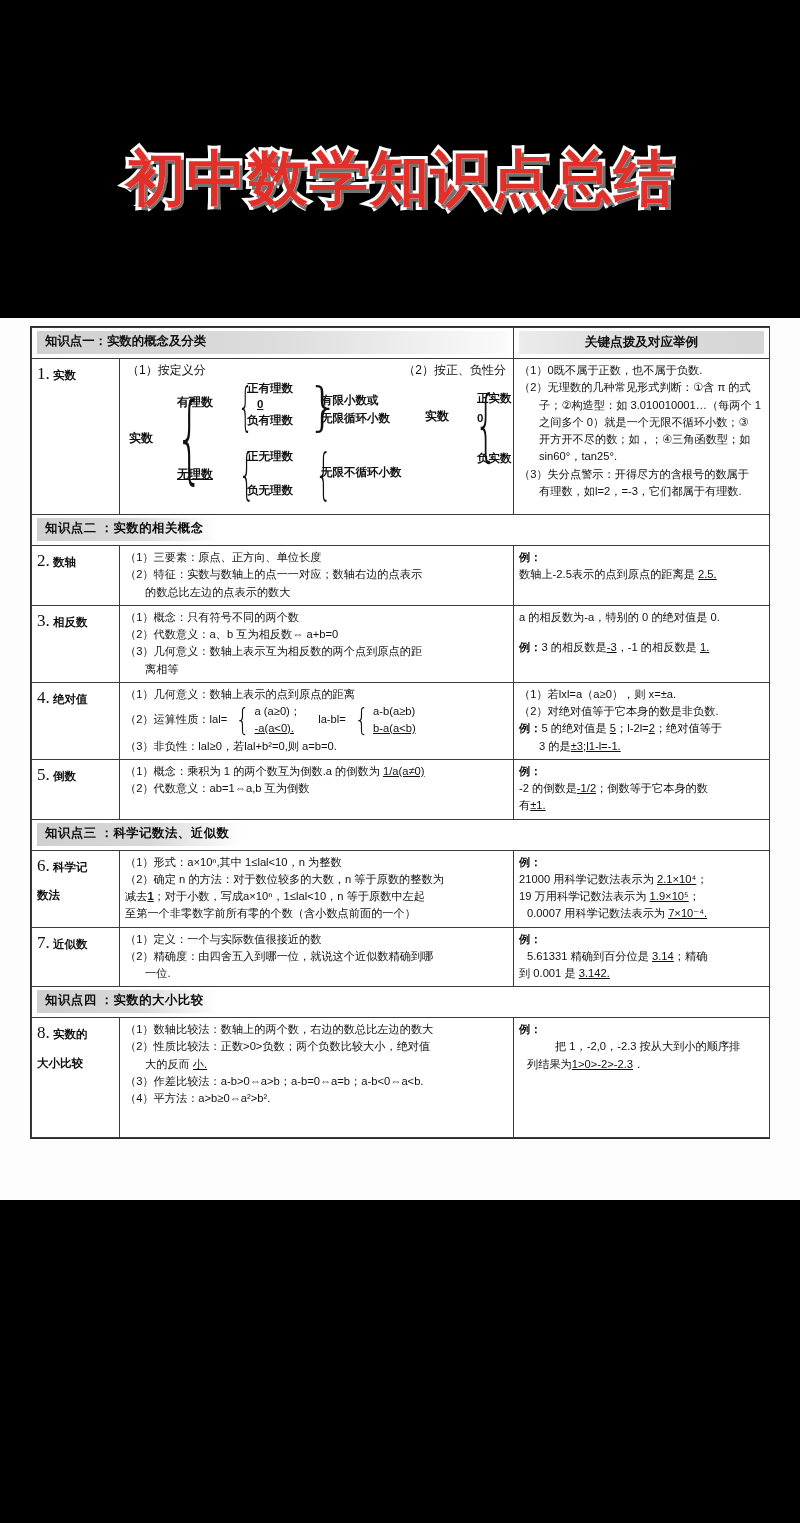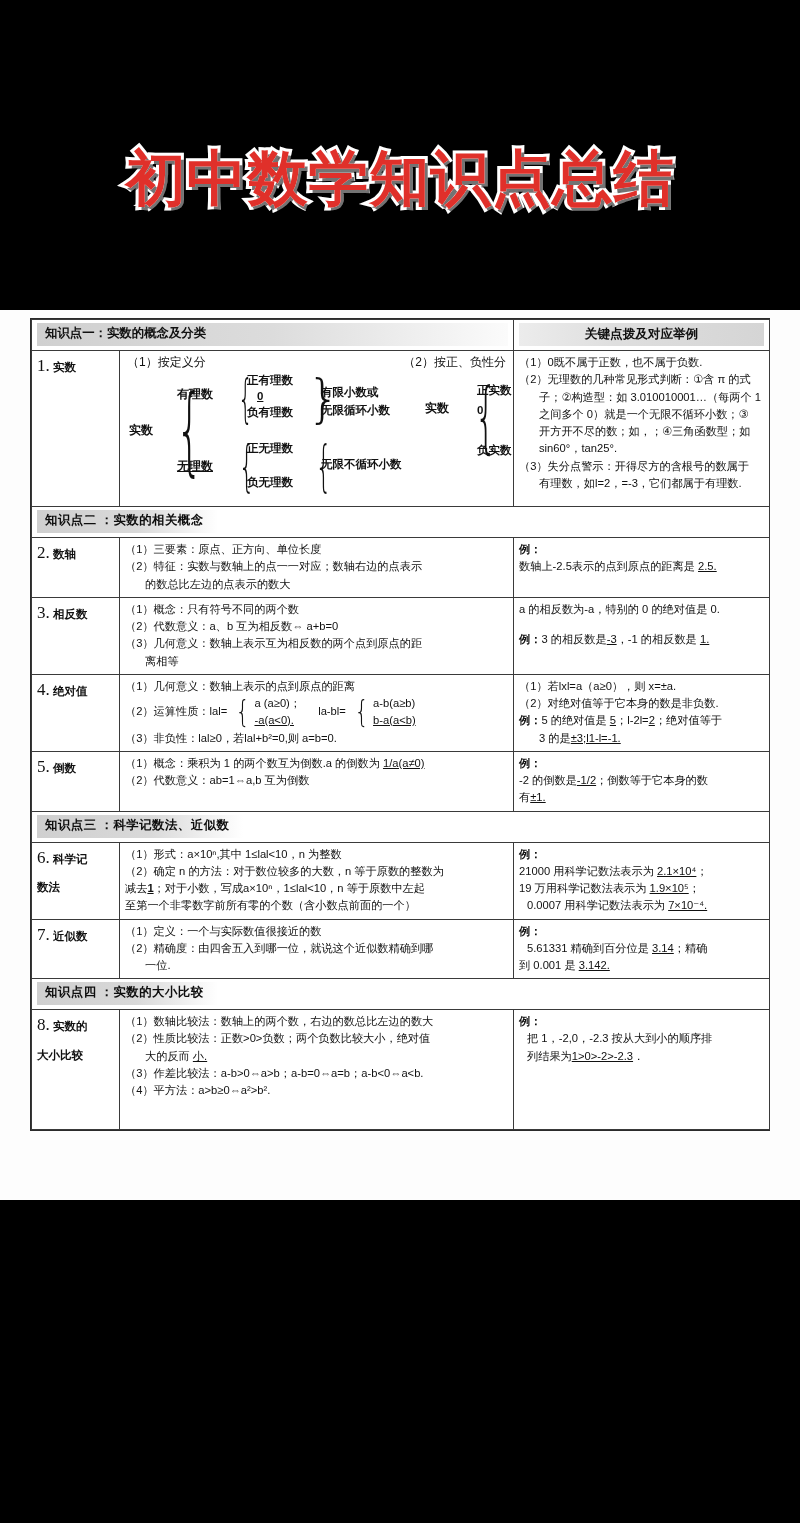--- a/index.html
+++ b/index.html
@@ -22,21 +22,21 @@
     margin-bottom:18px;white-space:nowrap;
     -webkit-text-stroke:6px #ffffff;
     paint-order:stroke fill;
     text-shadow:
        0 0 0 #fff,
        3px 4px 0 rgba(0,0,0,.55);
   }
 
   
   .sheet{
-    position:absolute;left:0;top:310px;width:800px;height:1012px;
+    position:absolute;left:0;top:318px;width:800px;height:1012px;
     background:#fdfdfd;
   }
   .doc{
     position:absolute;left:30px;top:8px;width:740px;
     border:1.6px solid #2b2b2b;
     box-sizing:border-box;
     background:#fff;
   }
 
   
@@ -352,21 +352,21 @@
           <td>
             <div class="line">（1）数轴比较法：数轴上的两个数，右边的数总比左边的数大</div>
             <div class="line">（2）性质比较法：正数&gt;0&gt;负数；两个负数比较大小，绝对值</div>
             <div class="line ind"><span>大的反而 </span><span class="u">小.</span></div>
             <div class="line">（3）作差比较法：a-b&gt;0⇔a&gt;b；a-b=0⇔a=b；a-b&lt;0⇔a&lt;b.</div>
             <div class="line">（4）平方法：a&gt;b≥0⇔a²&gt;b².</div>
             <div style="height:26px;"></div>
           </td>
           <td>
             <div class="line b">例：</div>
-            <div class="line ind" style="padding-left:8px;">把 1，-2,0，-2.3 按从大到小的顺序排</div>
+            <div class="line ind" style="padding-left:8px;margin-left:28px;">把 1，-2,0，-2.3 按从大到小的顺序排</div>
             <div class="line ind" style="padding-left:8px;"><span>列结果为</span><span class="u">1&gt;0&gt;-2&gt;-2.3</span><span>．</span></div>
           </td>
         </tr>
 
       </tbody>
         </table>
     </div>
   </div>
 
   <div class="black-bottom"></div>

